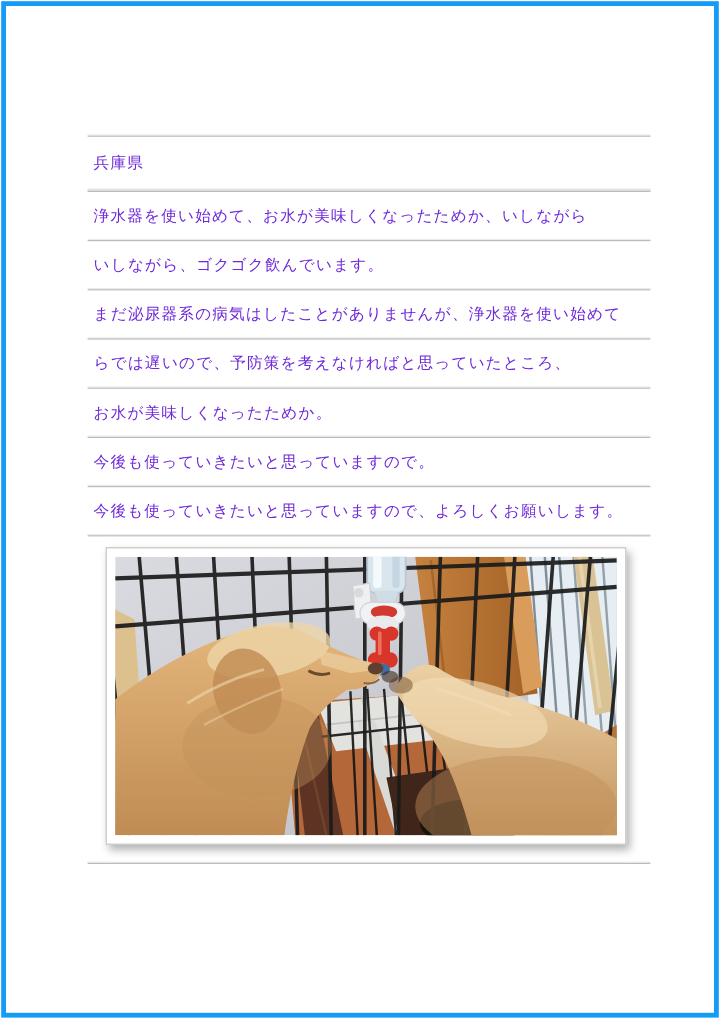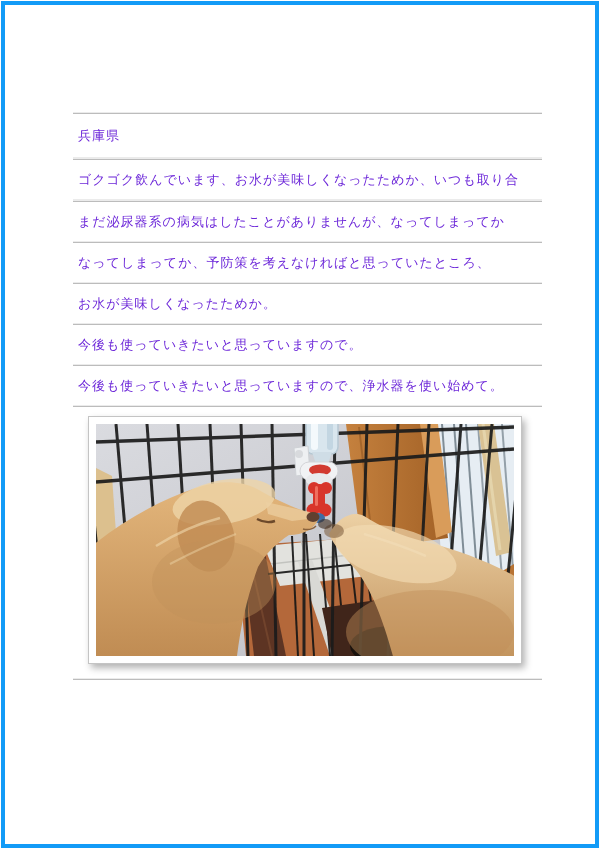--- a/index.html
+++ b/index.html
@@ -39,38 +39,39 @@
   <div class="blue-frame"></div>
 
   <div class="content">
 
     <div class="rule"></div>
     <div class="row-text first">兵庫県</div>
 
     <div class="rule"></div>
 
     <div class="rule"></div>
-    <div class="row-text">ゴクゴク飲んでいます、お水が美味しくなったためか、いつも取り合</div>
-
-    <div class="rule"></div>
-
-    <div class="rule"></div>
-    <div class="row-text">まだ泌尿器系の病気はしたことがありませんが、なってしまってか</div>
-
-    <div class="rule"></div>
-    <div class="row-text">なってしまってか、予防策を考えなければと思っていたところ、</div>
+    <div class="row-text">浄水器を使い始めて、お水が美味しくなったためか、いしながら</div>
+
+    <div class="rule"></div>
+    <div class="row-text">いしながら、ゴクゴク飲んでいます。</div>
+
+    <div class="rule"></div>
+    <div class="row-text">まだ泌尿器系の病気はしたことがありませんが、浄水器を使い始めて</div>
+
+    <div class="rule"></div>
+    <div class="row-text">らでは遅いので、予防策を考えなければと思っていたところ、</div>
 
     <div class="rule"></div>
     <div class="row-text">お水が美味しくなったためか。</div>
 
     <div class="rule"></div>
     <div class="row-text">今後も使っていきたいと思っていますので。</div>
 
     <div class="rule"></div>
-    <div class="row-text">今後も使っていきたいと思っていますので、浄水器を使い始めて。</div>
+    <div class="row-text">今後も使っていきたいと思っていますので、よろしくお願いします。</div>
 
     <div class="rule"></div>
 
     <div class="photo-frame">
       <svg width="418" height="232" viewBox="0 0 418 232">
         <defs>
           <linearGradient id="wall" x1="0" y1="0" x2="1" y2="1">
             <stop offset="0" stop-color="#dadbe0"></stop>
               <stop offset="1" stop-color="#bcbdc3"></stop>
           </linearGradient>

